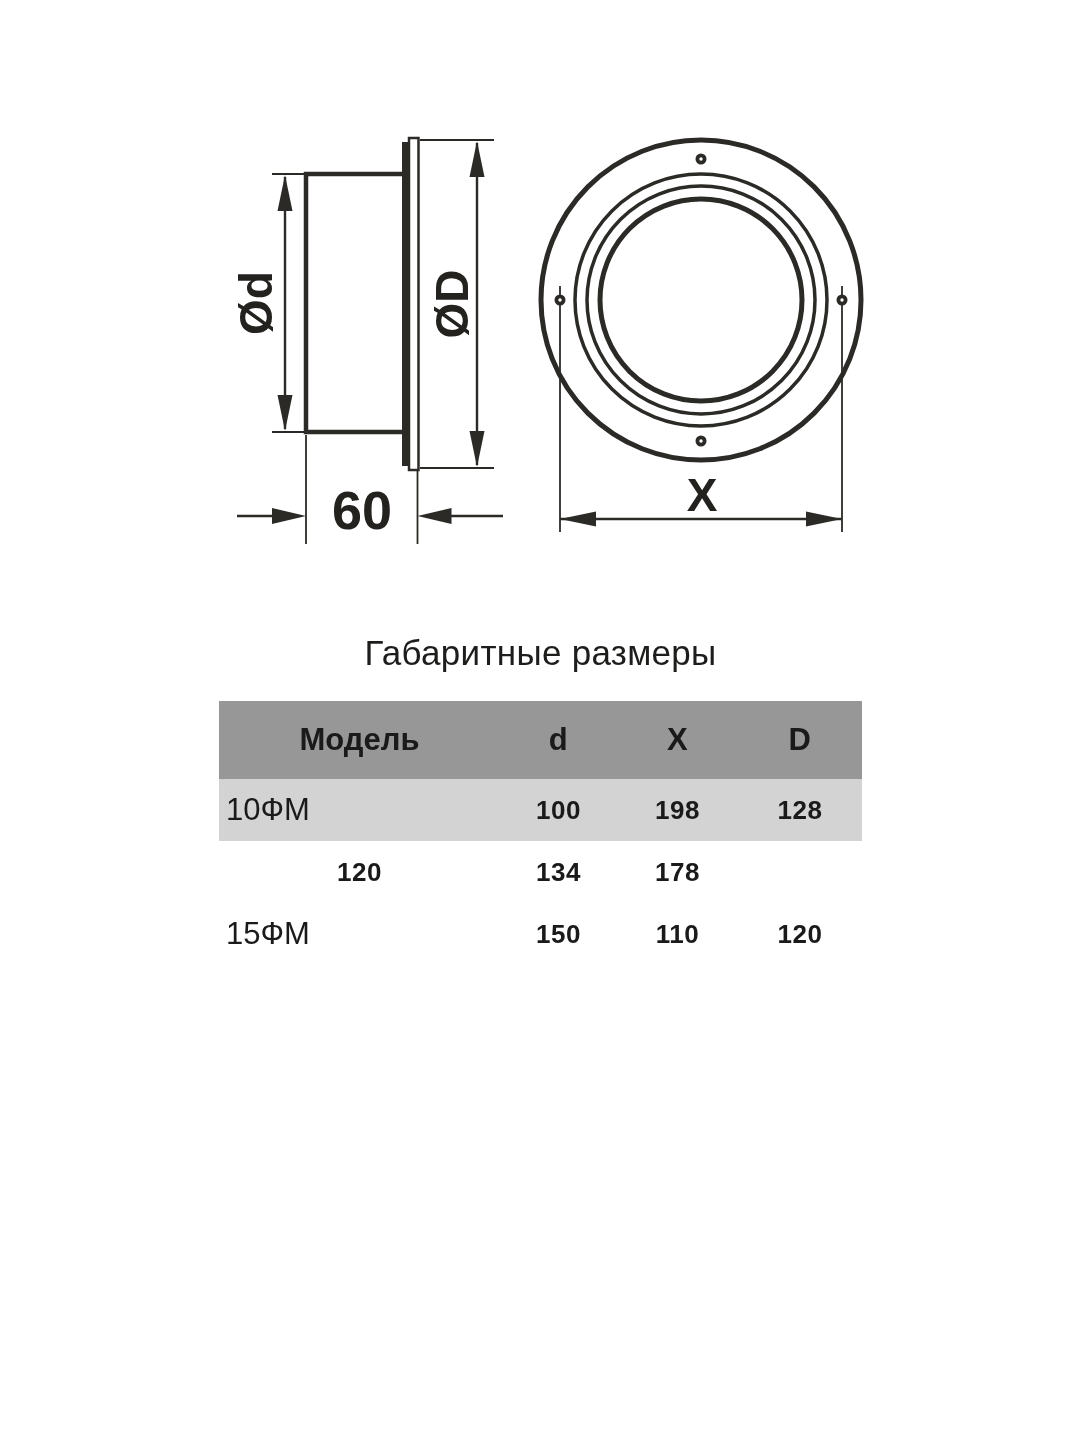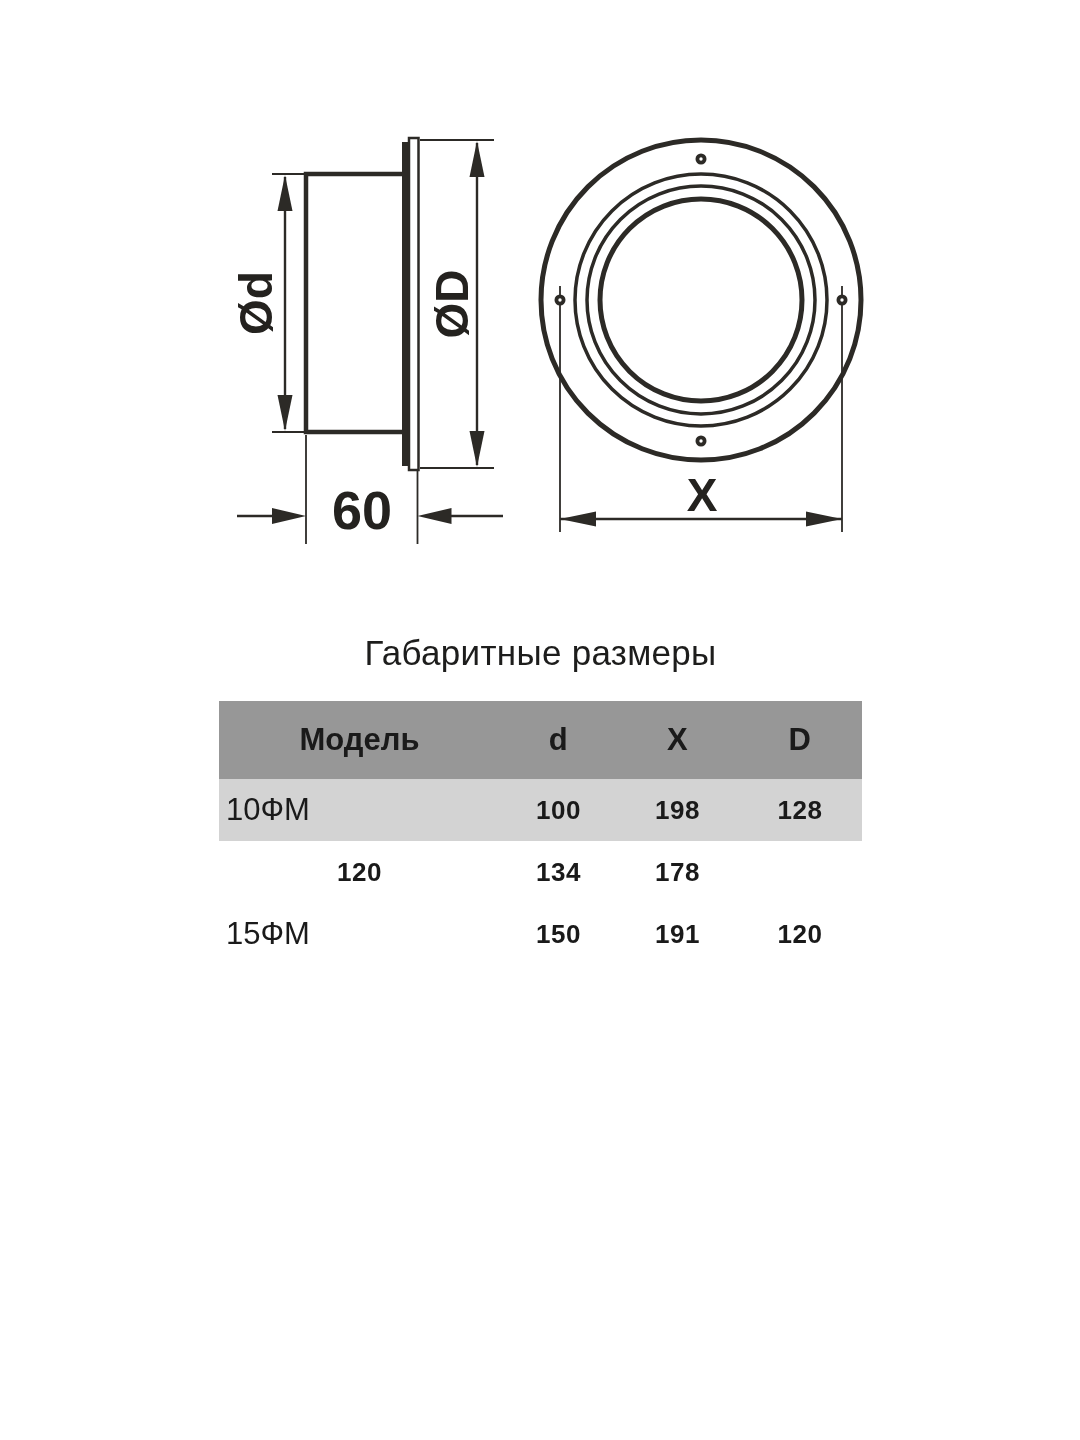--- a/index.html
+++ b/index.html
@@ -130,16 +130,16 @@
   <div class="t-row">
     <div class="cell-num">120</div>
     <div class="cell-num">134</div>
     <div class="cell-num">178</div>
   </div>
 
 
   <div class="t-row">
     <div class="cell-model">15ФМ</div>
     <div class="cell-num">150</div>
-    <div class="cell-num">191</div>
+    <div class="cell-num">110</div>
     <div class="cell-num">120</div>
   </div>
 </div>
 
 </body></html>

